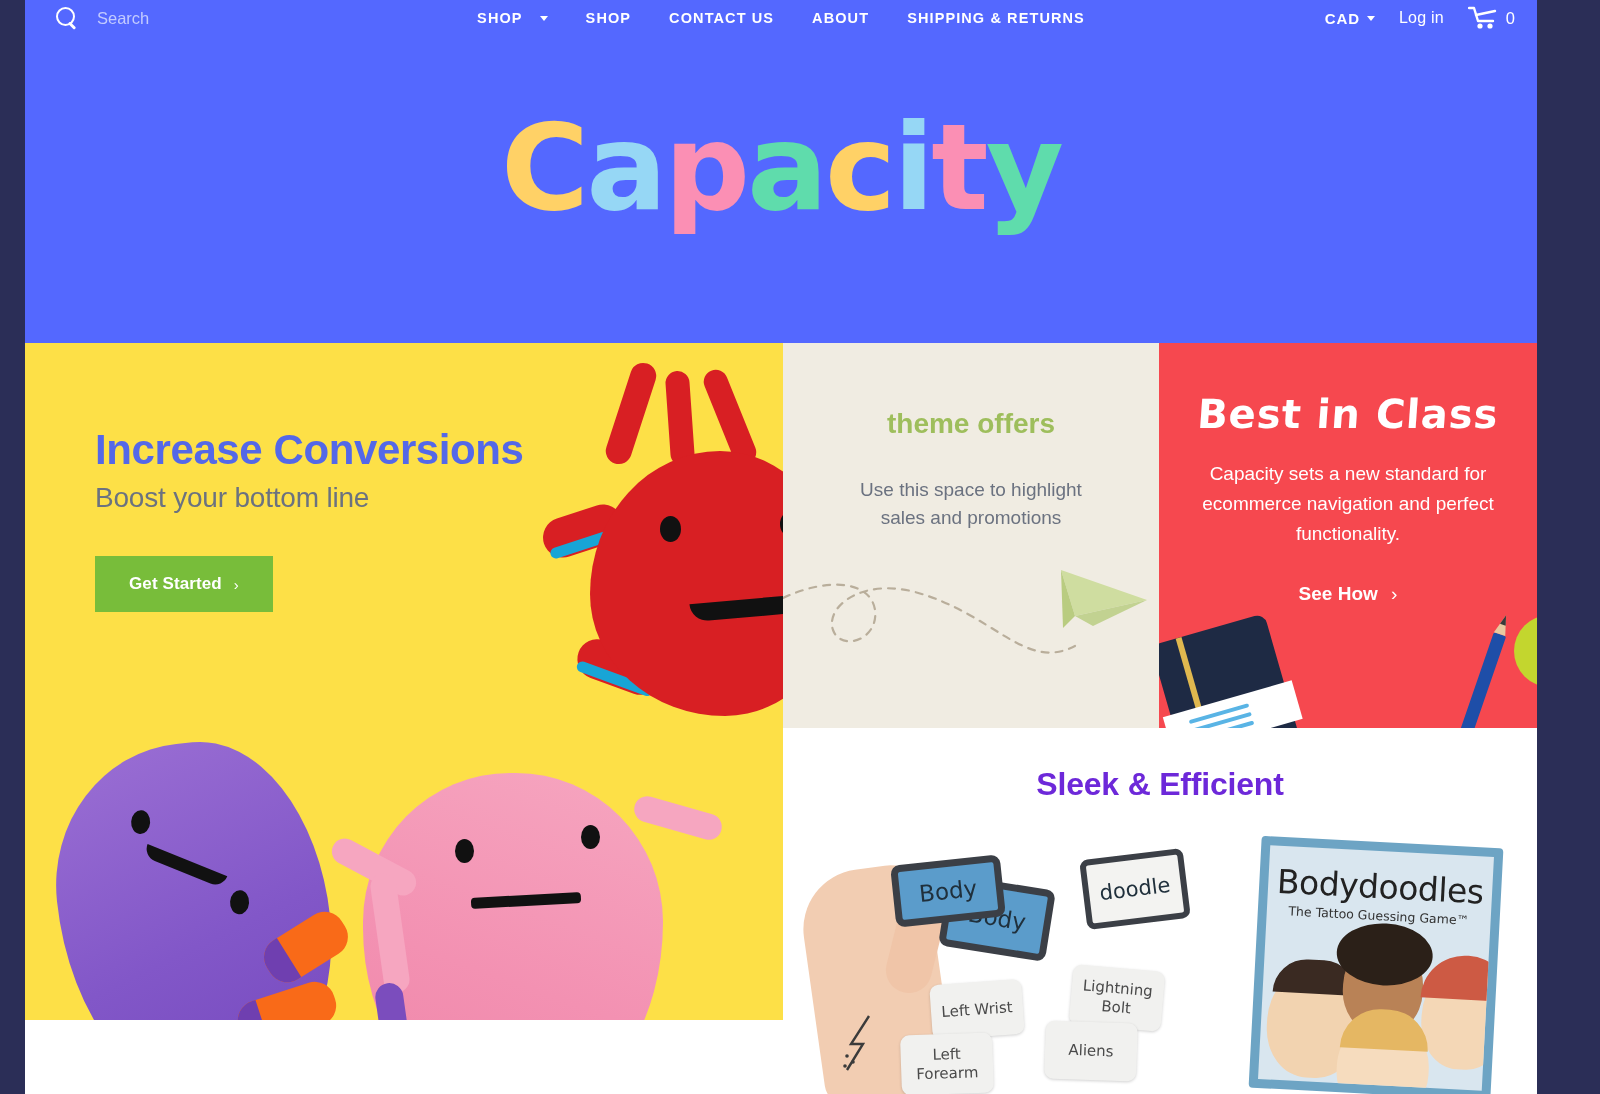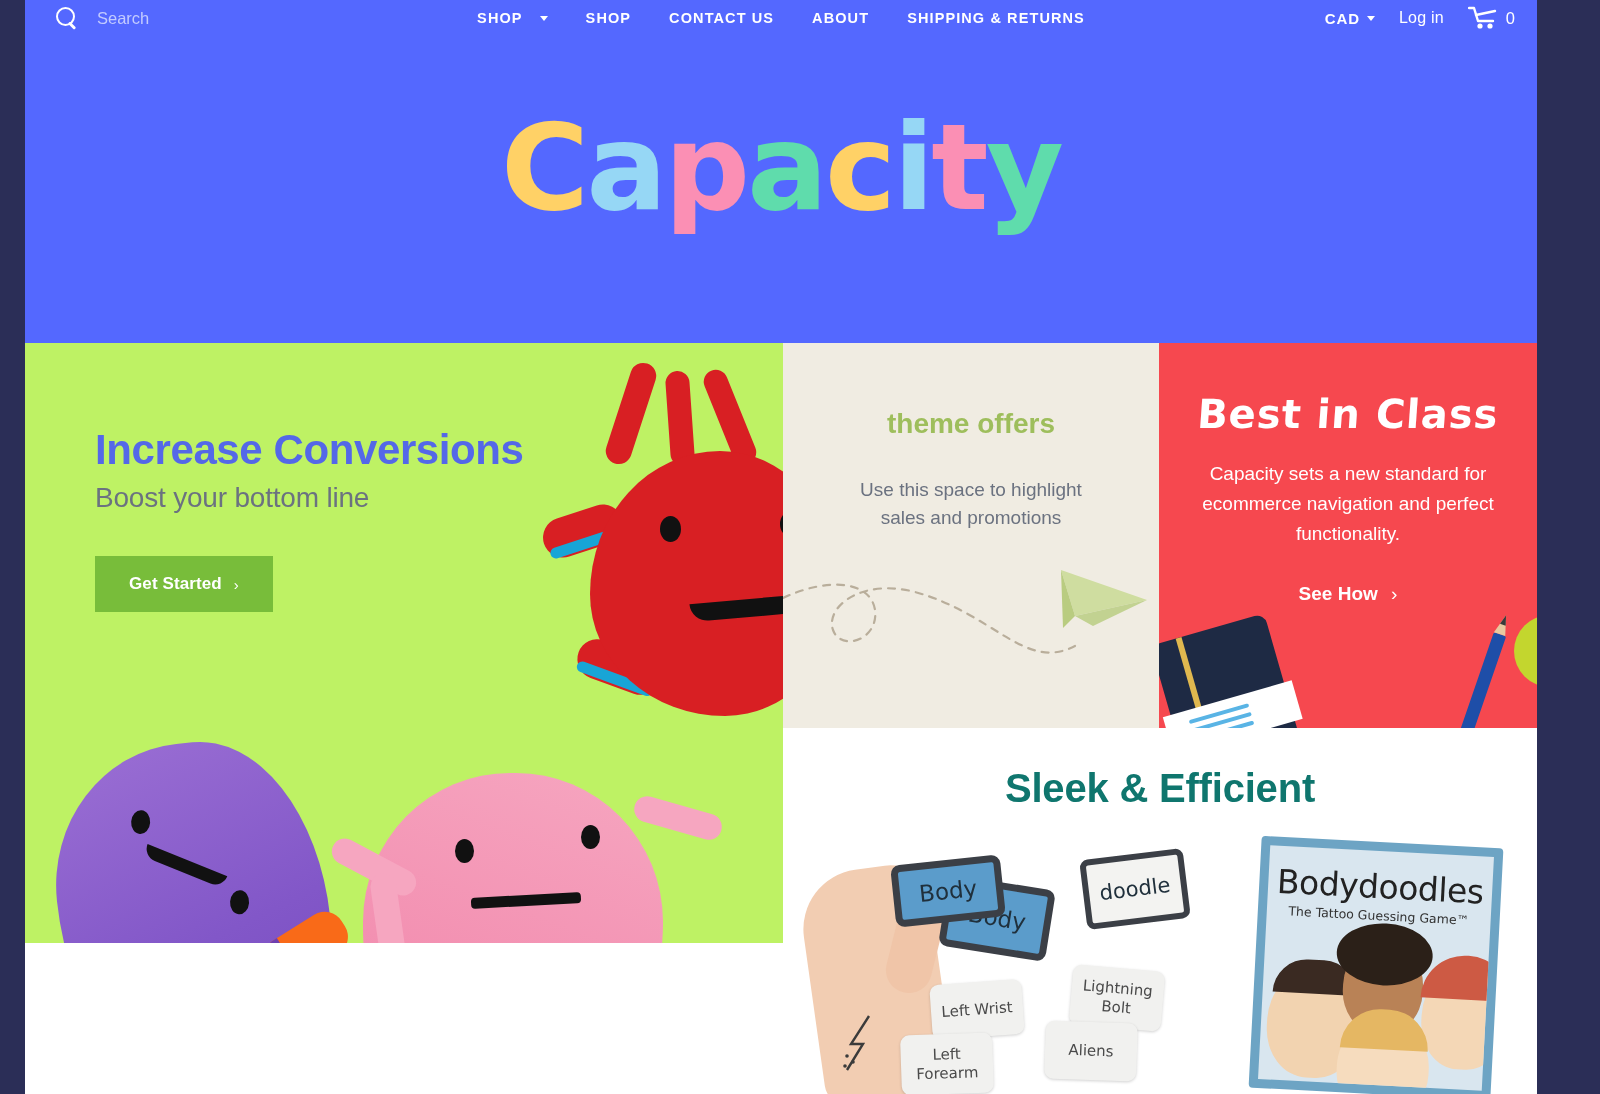--- a/index.html
+++ b/index.html
@@ -96,22 +96,22 @@
     user-select: none;
   }
   .logo span { display: inline-block; }
 
   
   .panels { position: relative; width: 1512px; height: 751px; }
 
   
   .hero {
     position: absolute; left: 0; top: 0;
-    width: 758px; height: 600px;
-    background: #bef264;
+    width: 758px; height: 677px;
+    background: #fde047;
     overflow: hidden;
     padding-left: 34px;
   }
   .hero-copy { position: absolute; left: 70px; top: 85px; width: 470px; }
   .hero-title {
     color: #5468e8; font-size: 42px; font-weight: bold;
     letter-spacing: -.4px; line-height: 1.05;
   }
   .hero-sub {
     color: #6b7280; font-size: 28px; margin-top: 10px; letter-spacing: -.2px;
@@ -278,21 +278,21 @@
   }
 
   
   .sleek {
     position: absolute; left: 758px; top: 385px;
     width: 754px; height: 366px;
     background: #ffffff; overflow: hidden;
   }
   .sleek-title {
     margin-top: 38px; text-align: center;
-    color: #0f766e; font-size: 40px; font-weight: bold; letter-spacing: -.2px;
+    color: #6d28d9; font-size: 32px; font-weight: bold; letter-spacing: -.2px;
   }
   .sleek-sub {
     margin-top: 12px; text-align: center;
     color: #6b7280; font-size: 19px;
   }
 
   
   .cardphoto { position: absolute; left: 0; top: 118px; width: 754px; height: 248px; }
   .hand {
     position: absolute; left: 28px; top: 22px;

